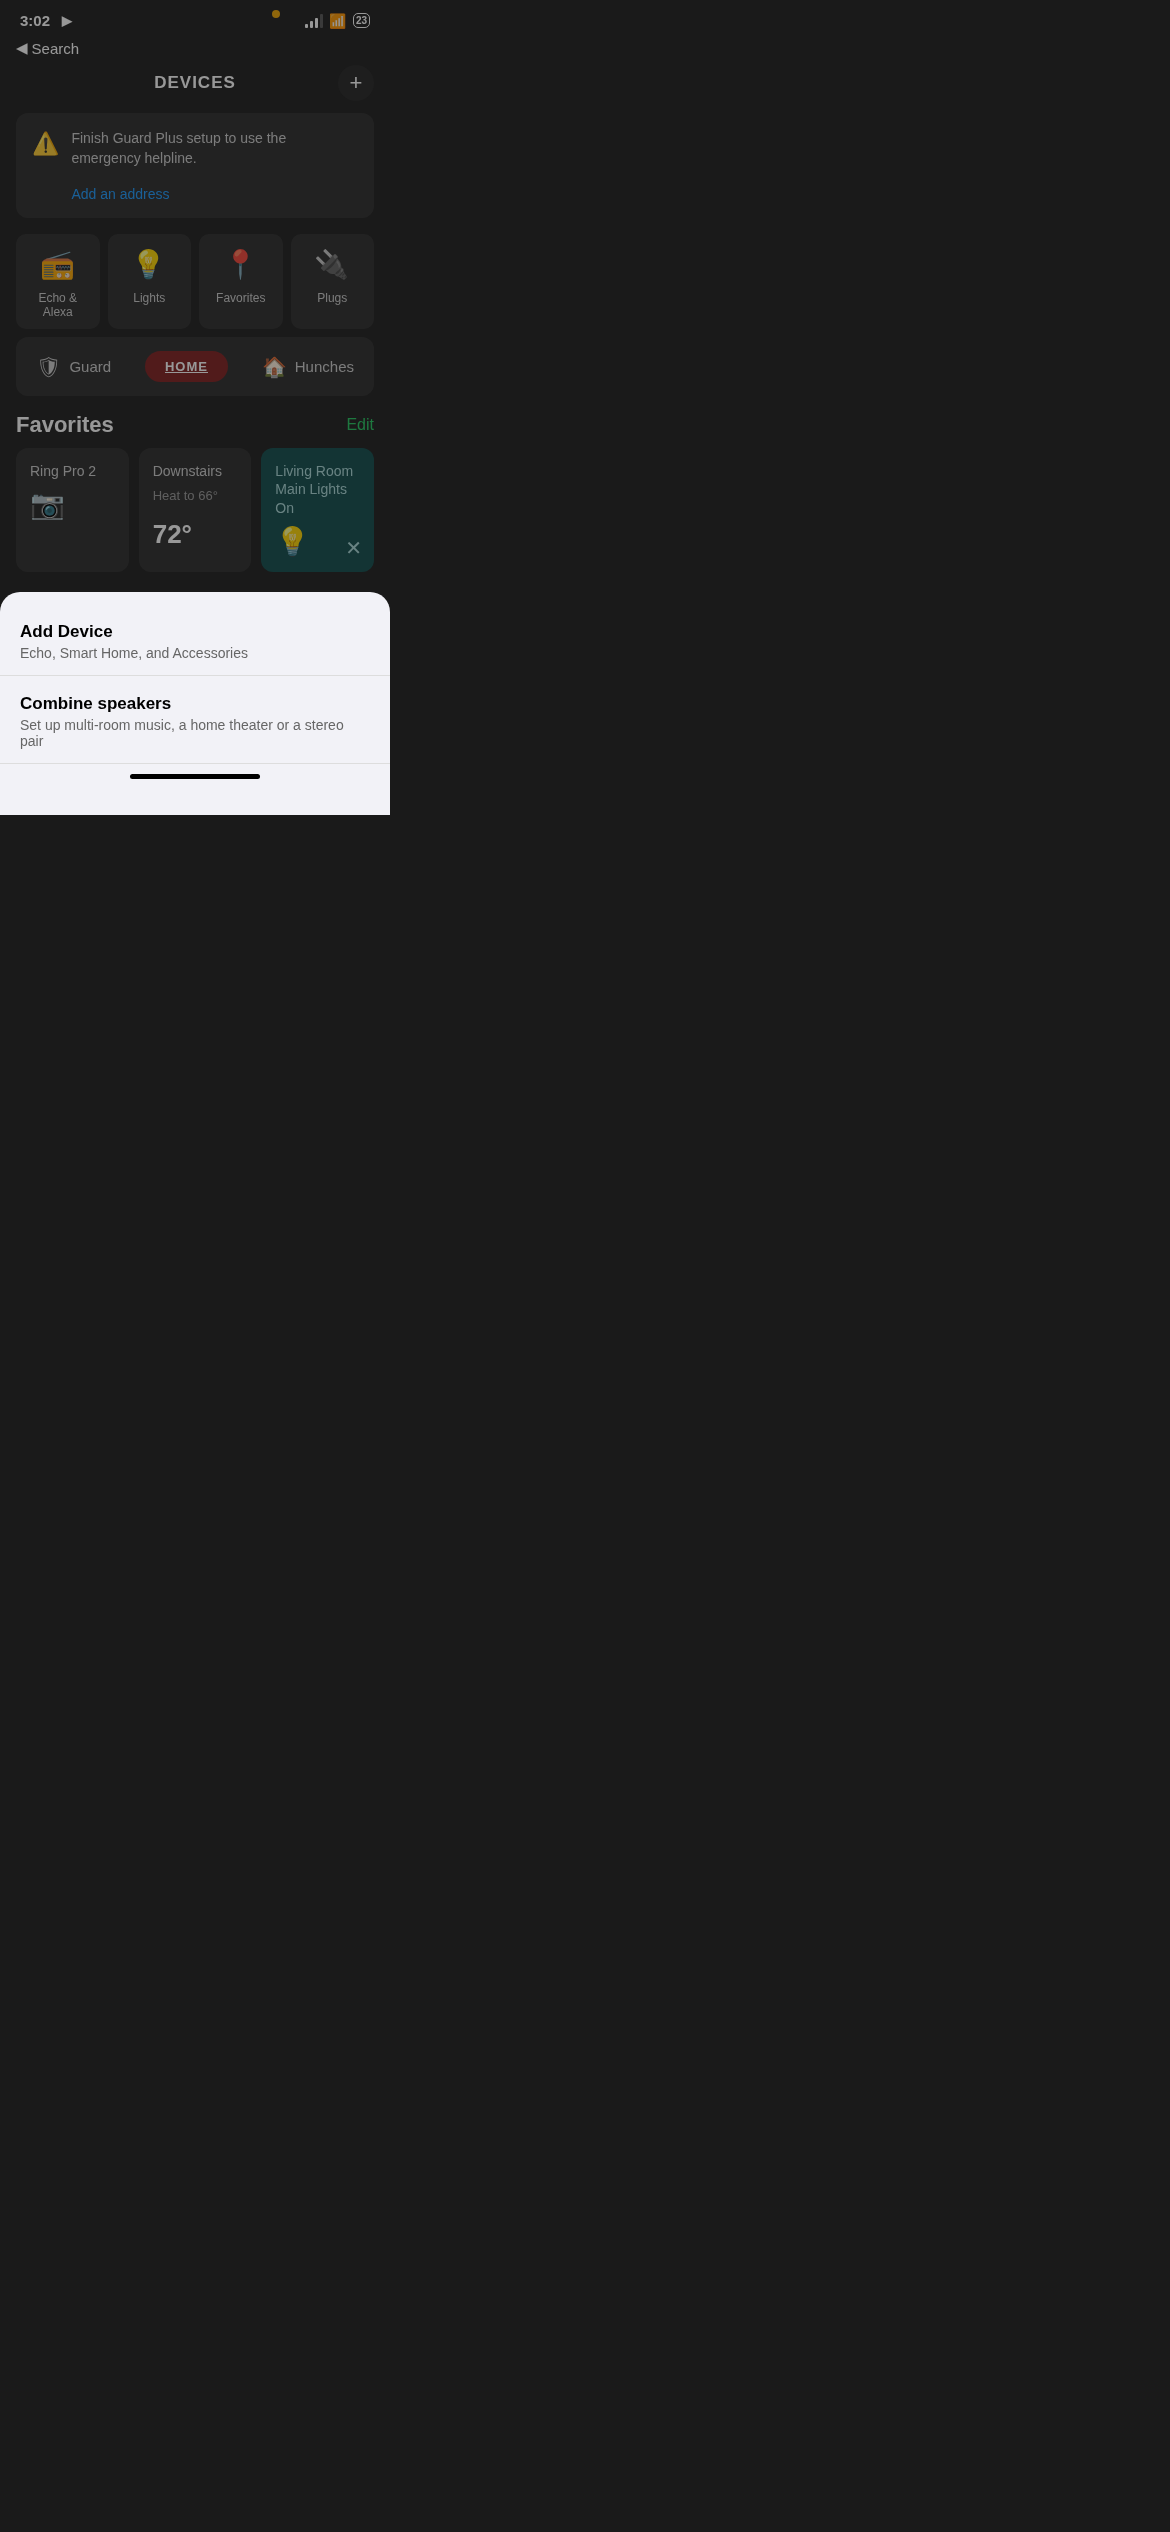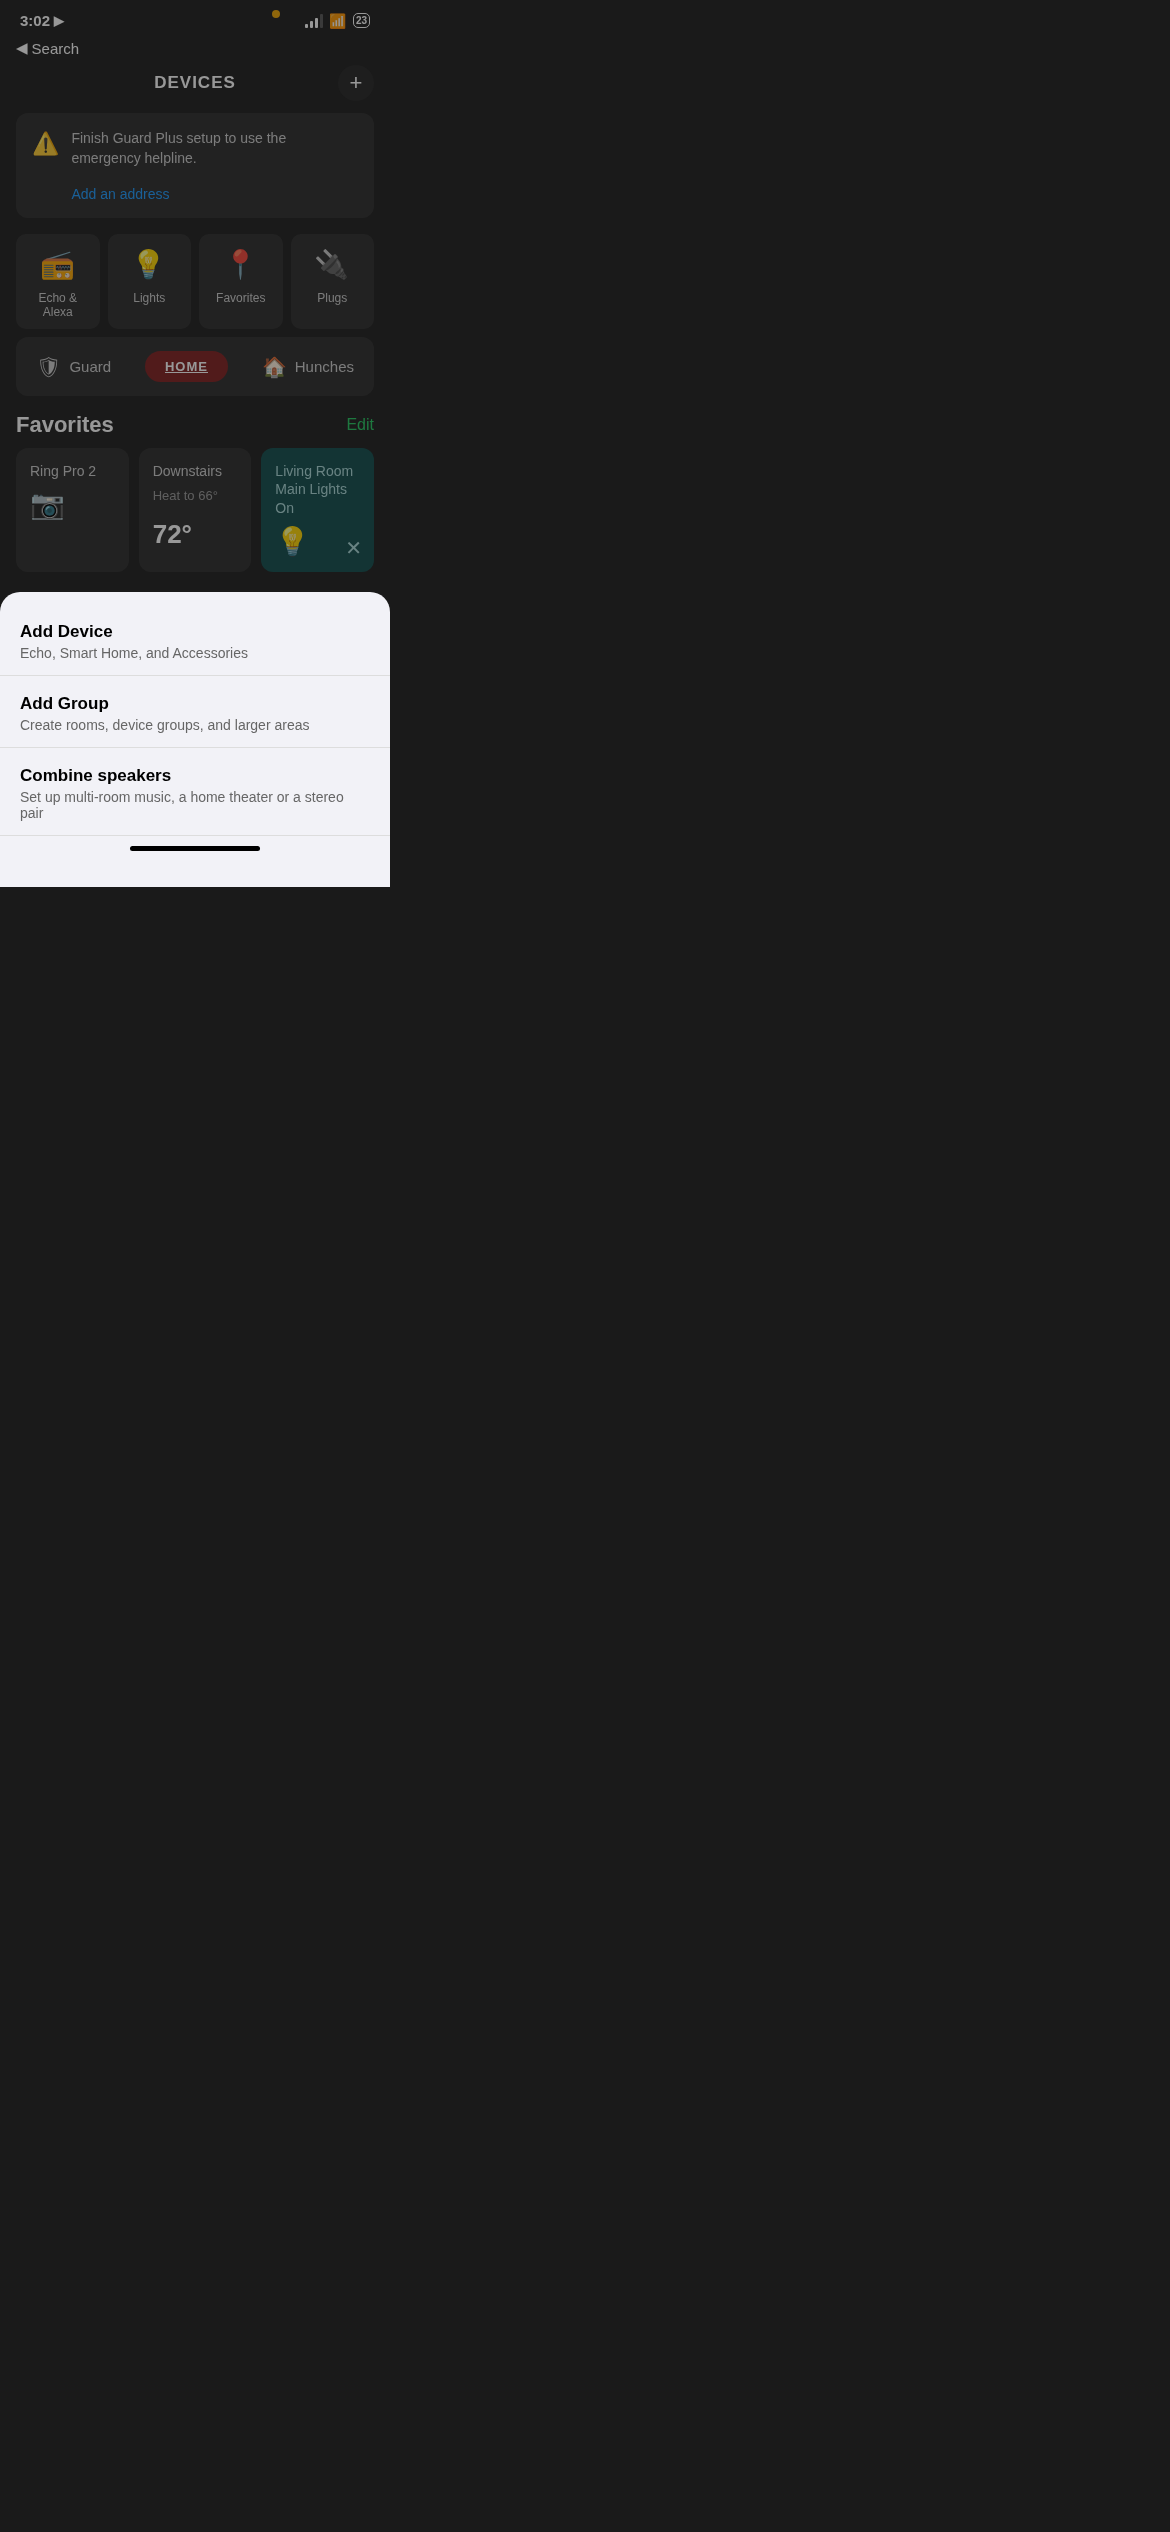--- a/index.html
+++ b/index.html
@@ -16,21 +16,21 @@
     
     .status-bar {
       display: flex;
       justify-content: space-between;
       align-items: center;
       padding: 12px 20px 6px;
       color: #fff;
       font-size: 15px;
       font-weight: 600;
     }
-    .status-left { display: flex; align-items: center; gap: 4px; }
+    .status-left { display: flex; align-items: center; gap: 12px; }
     .status-right { display: flex; align-items: center; gap: 6px; font-size: 12px; }
     .signal-dots { display: flex; align-items: flex-end; gap: 2px; }
     .signal-dots span {
       background: #fff;
       width: 3px;
       border-radius: 1px;
     }
     .battery-icon {
       border: 1.5px solid #fff;
       border-radius: 5px;
@@ -385,24 +385,20 @@
     </div>
   </div>
 </div>
 
 <div class="bottom-overlay">
   <div class="menu-item">
     <div class="menu-item-title">Add Device</div>
     <div class="menu-item-sub">Echo, Smart Home, and Accessories</div>
   </div>
   <div class="menu-item">
-    <div class="menu-item-title">Add Group</div>
-    <div class="menu-item-sub">Create rooms, device groups, and larger areas</div>
-  </div>
-  <div class="menu-item">
     <div class="menu-item-title">Combine speakers</div>
     <div class="menu-item-sub">Set up multi-room music, a home theater or a stereo pair</div>
   </div>
 
   <div class="home-indicator">
     <div class="home-bar"></div>
   </div>
 </div>
 
 </body></html>

